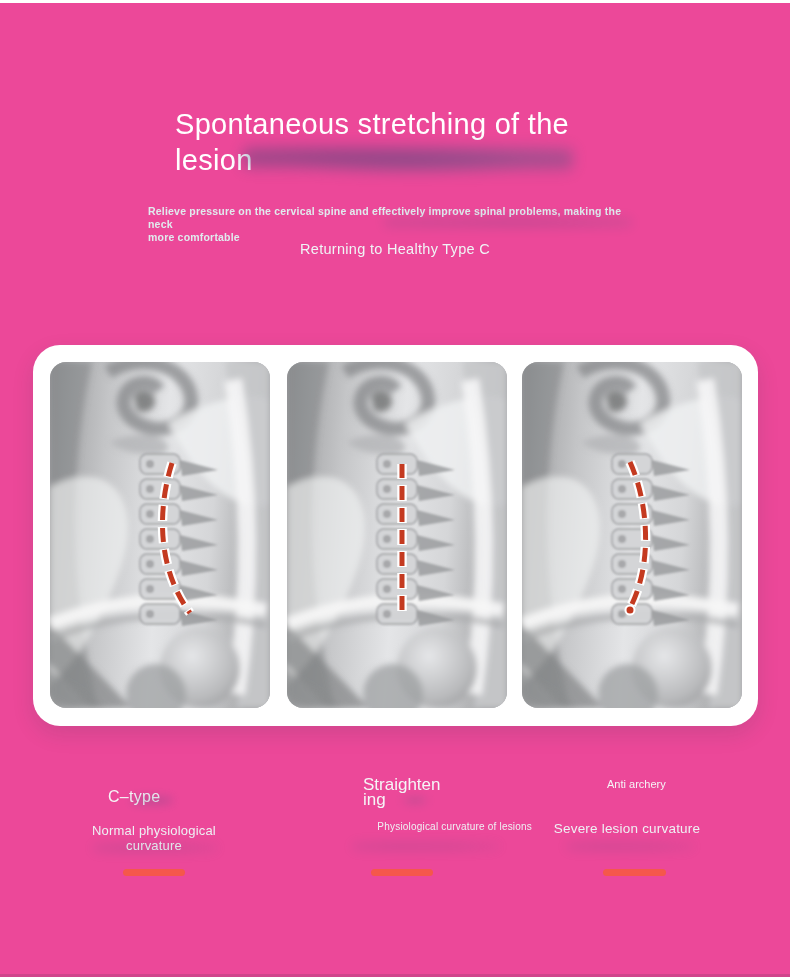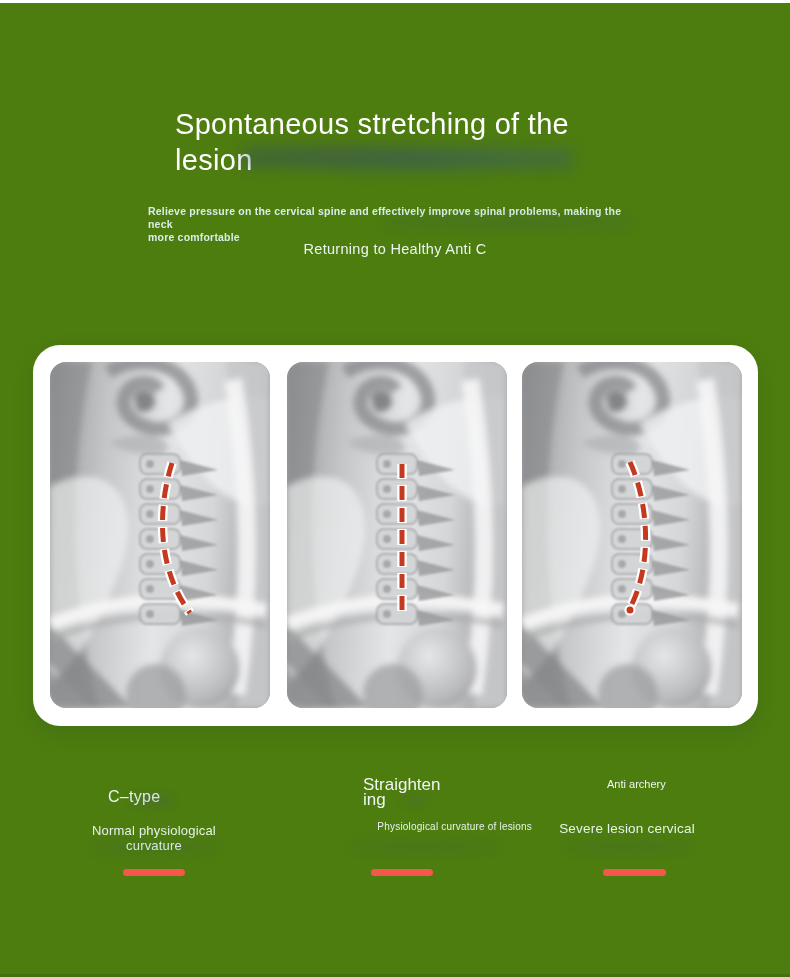--- a/index.html
+++ b/index.html
@@ -1,19 +1,19 @@
 <!DOCTYPE html>
 <html><head>
 <meta charset="utf-8">
 <style>
   html,body{margin:0;padding:0;background:#e9edee;}
   .page{
     position:relative;
     width:790px;height:977px;
-    background:#4d7c0f;
+    background:#ec4899;
     overflow:hidden;
     font-family:"Liberation Sans","DejaVu Sans",sans-serif;
   }
   .top-strip{position:absolute;left:0;top:0;width:790px;height:3px;background:#ffffff;}
   .bottom-edge{position:absolute;left:0;bottom:0;width:790px;height:3px;background:rgba(0,40,40,.12);}
 
   
   .hero-title{
     position:absolute;left:175px;top:106px;width:470px;
     color:#ffffff;font-size:29px;line-height:36px;font-weight:400;letter-spacing:.3px;
@@ -101,21 +101,21 @@
 
 <div class="page">
   <div class="top-strip"></div>
 
   <div class="hero-title"><span>Spontaneous stretching of the</span><br><span>lesion</span></div>
   <div class="blur-blob title-censor"></div>
 
   <div class="hero-desc"><span>Relieve pressure on the cervical spine and effectively improve spinal problems, making the neck</span><br><span>more comfortable</span></div>
   <div class="blur-blob desc-censor"></div>
 
-  <div class="hero-subtitle">Returning to Healthy Anti C</div>
+  <div class="hero-subtitle">Returning to Healthy Type C</div>
 
   <svg width="0" height="0" style="position:absolute" aria-hidden="true">
     <defs>
       <linearGradient id="gbg" x1="0" y1="0" x2="1" y2="0.12">
         <stop offset="0" stop-color="#97989a"></stop>
         <stop offset="0.28" stop-color="#c5c6c8"></stop>
         <stop offset="0.55" stop-color="#e4e5e7"></stop>
         <stop offset="0.78" stop-color="#d5d6d8"></stop>
         <stop offset="1" stop-color="#a4a5a7"></stop>
       </linearGradient>
@@ -208,21 +208,21 @@
   </div>
 
   <div class="type-label type-c">C–type</div>
   <div class="blur-blob ctype-censor"></div>
   <div class="type-label type-straighten">Straighten ing</div>
   <div class="blur-blob straighten-censor"></div>
   <div class="type-label type-anti">Anti archery</div>
 
   <div class="desc-label desc-1">Normal physiological curvature</div>
   <div class="desc-label desc-2">Physiological curvature of lesions</div>
-  <div class="desc-label desc-3">Severe lesion cervical</div>
+  <div class="desc-label desc-3">Severe lesion curvature</div>
 
   <div class="blur-blob under-censor uc-1"></div>
   <div class="blur-blob under-censor uc-2"></div>
   <div class="blur-blob under-censor uc-3"></div>
 
   <div class="accent-bar bar-1"></div>
   <div class="accent-bar bar-2"></div>
   <div class="accent-bar bar-3"></div>
 
   <div class="bottom-edge"></div>

